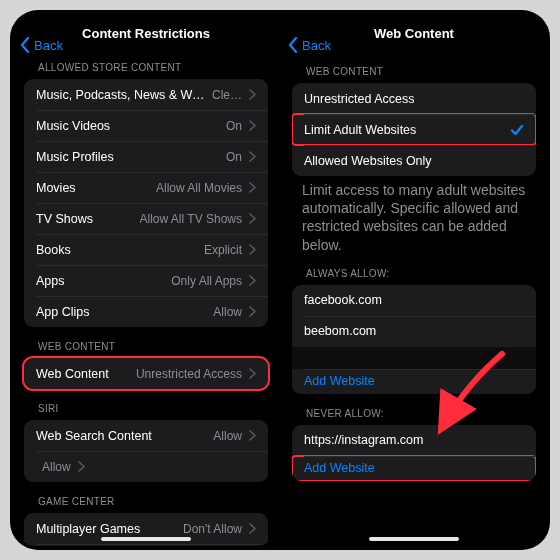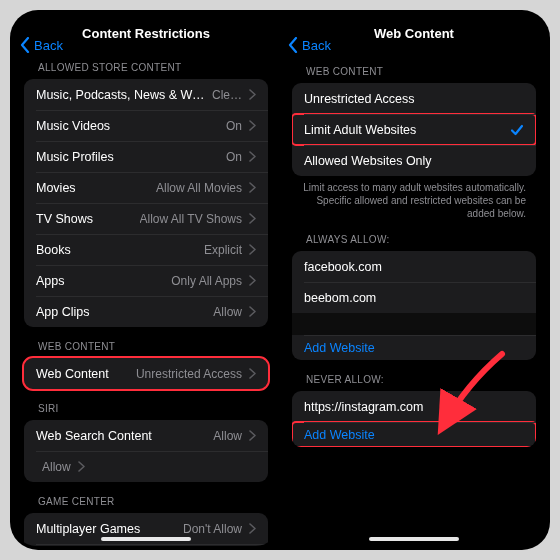--- a/index.html
+++ b/index.html
@@ -140,24 +140,23 @@
     left:12px; right:0; top:0;
     height:1px;
     background:#2c2c2e;
   }
   .empty-row {
     height: 22px;
     background:#0d0d0d;
   }
   .desc {
     color: #8e8e93;
-    font-size: 10px;
+    font-size: 14px;
     line-height: 1.3;
     padding: 5px 20px 0 20px;
-    text-align: right;
   }
   .highlight-red {
     outline: 2px solid #ff2d3b;
     outline-offset: -1px;
     border-radius: 4px;
   }
   .highlight-red-group {
     outline: 2.5px solid #ff2d3b;
     outline-offset: 0px;
     border-radius: 9px;

